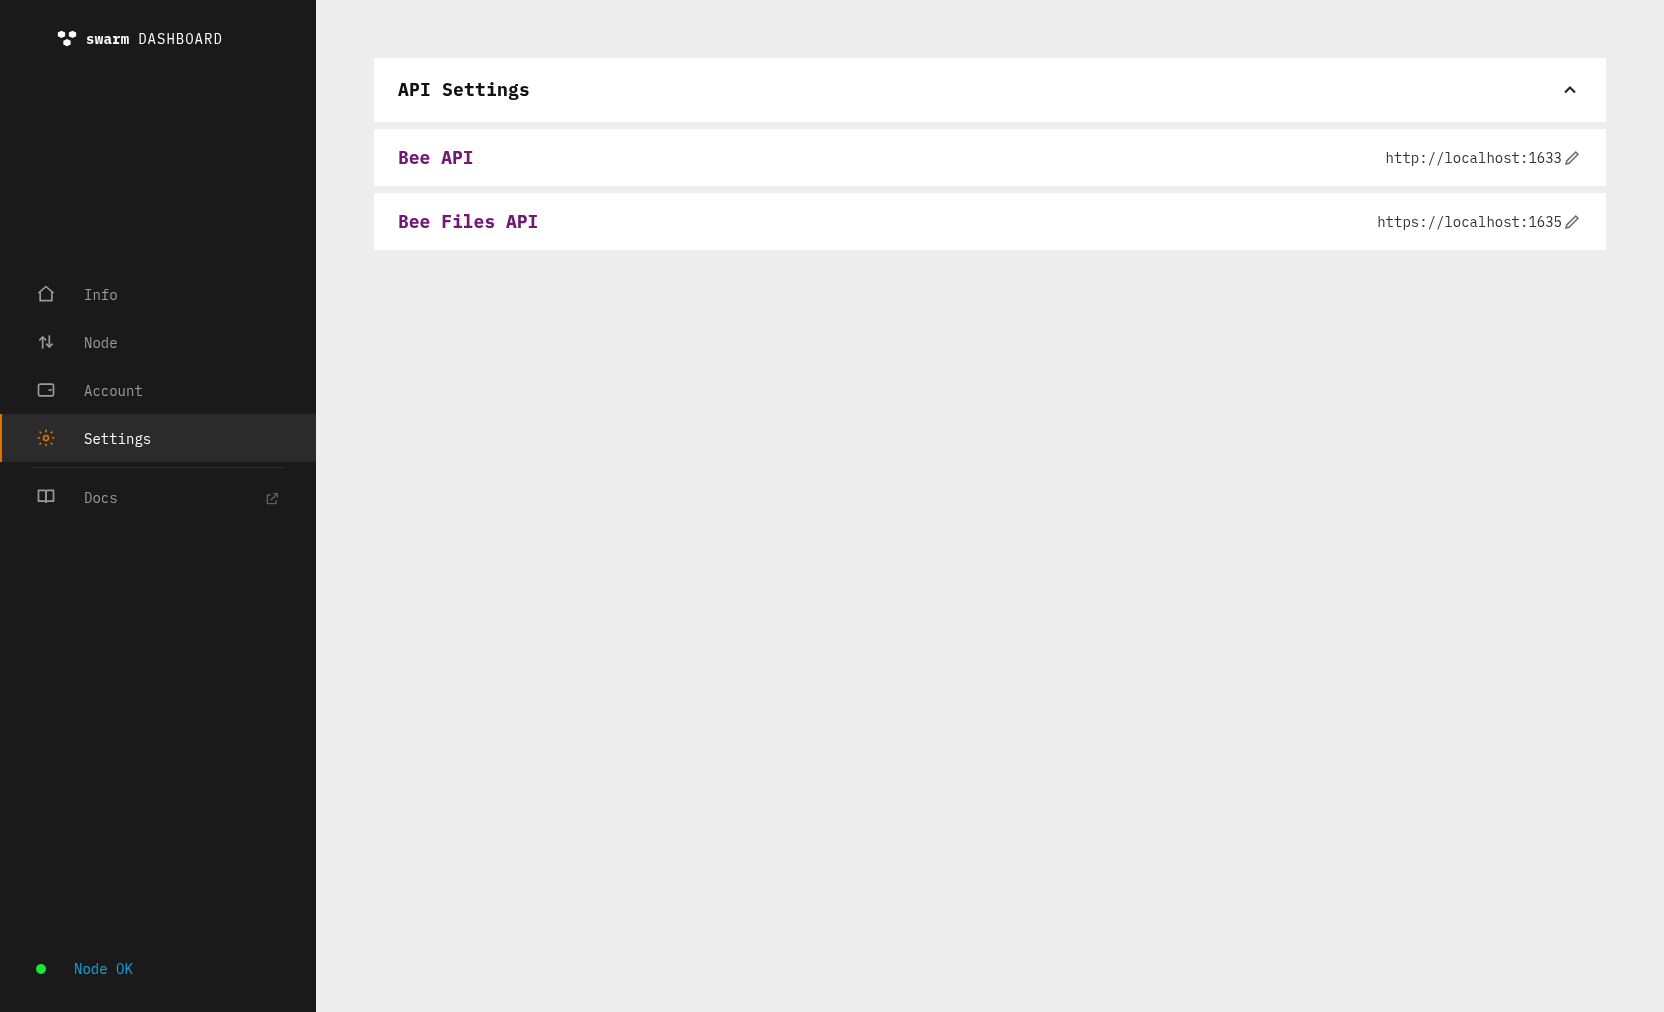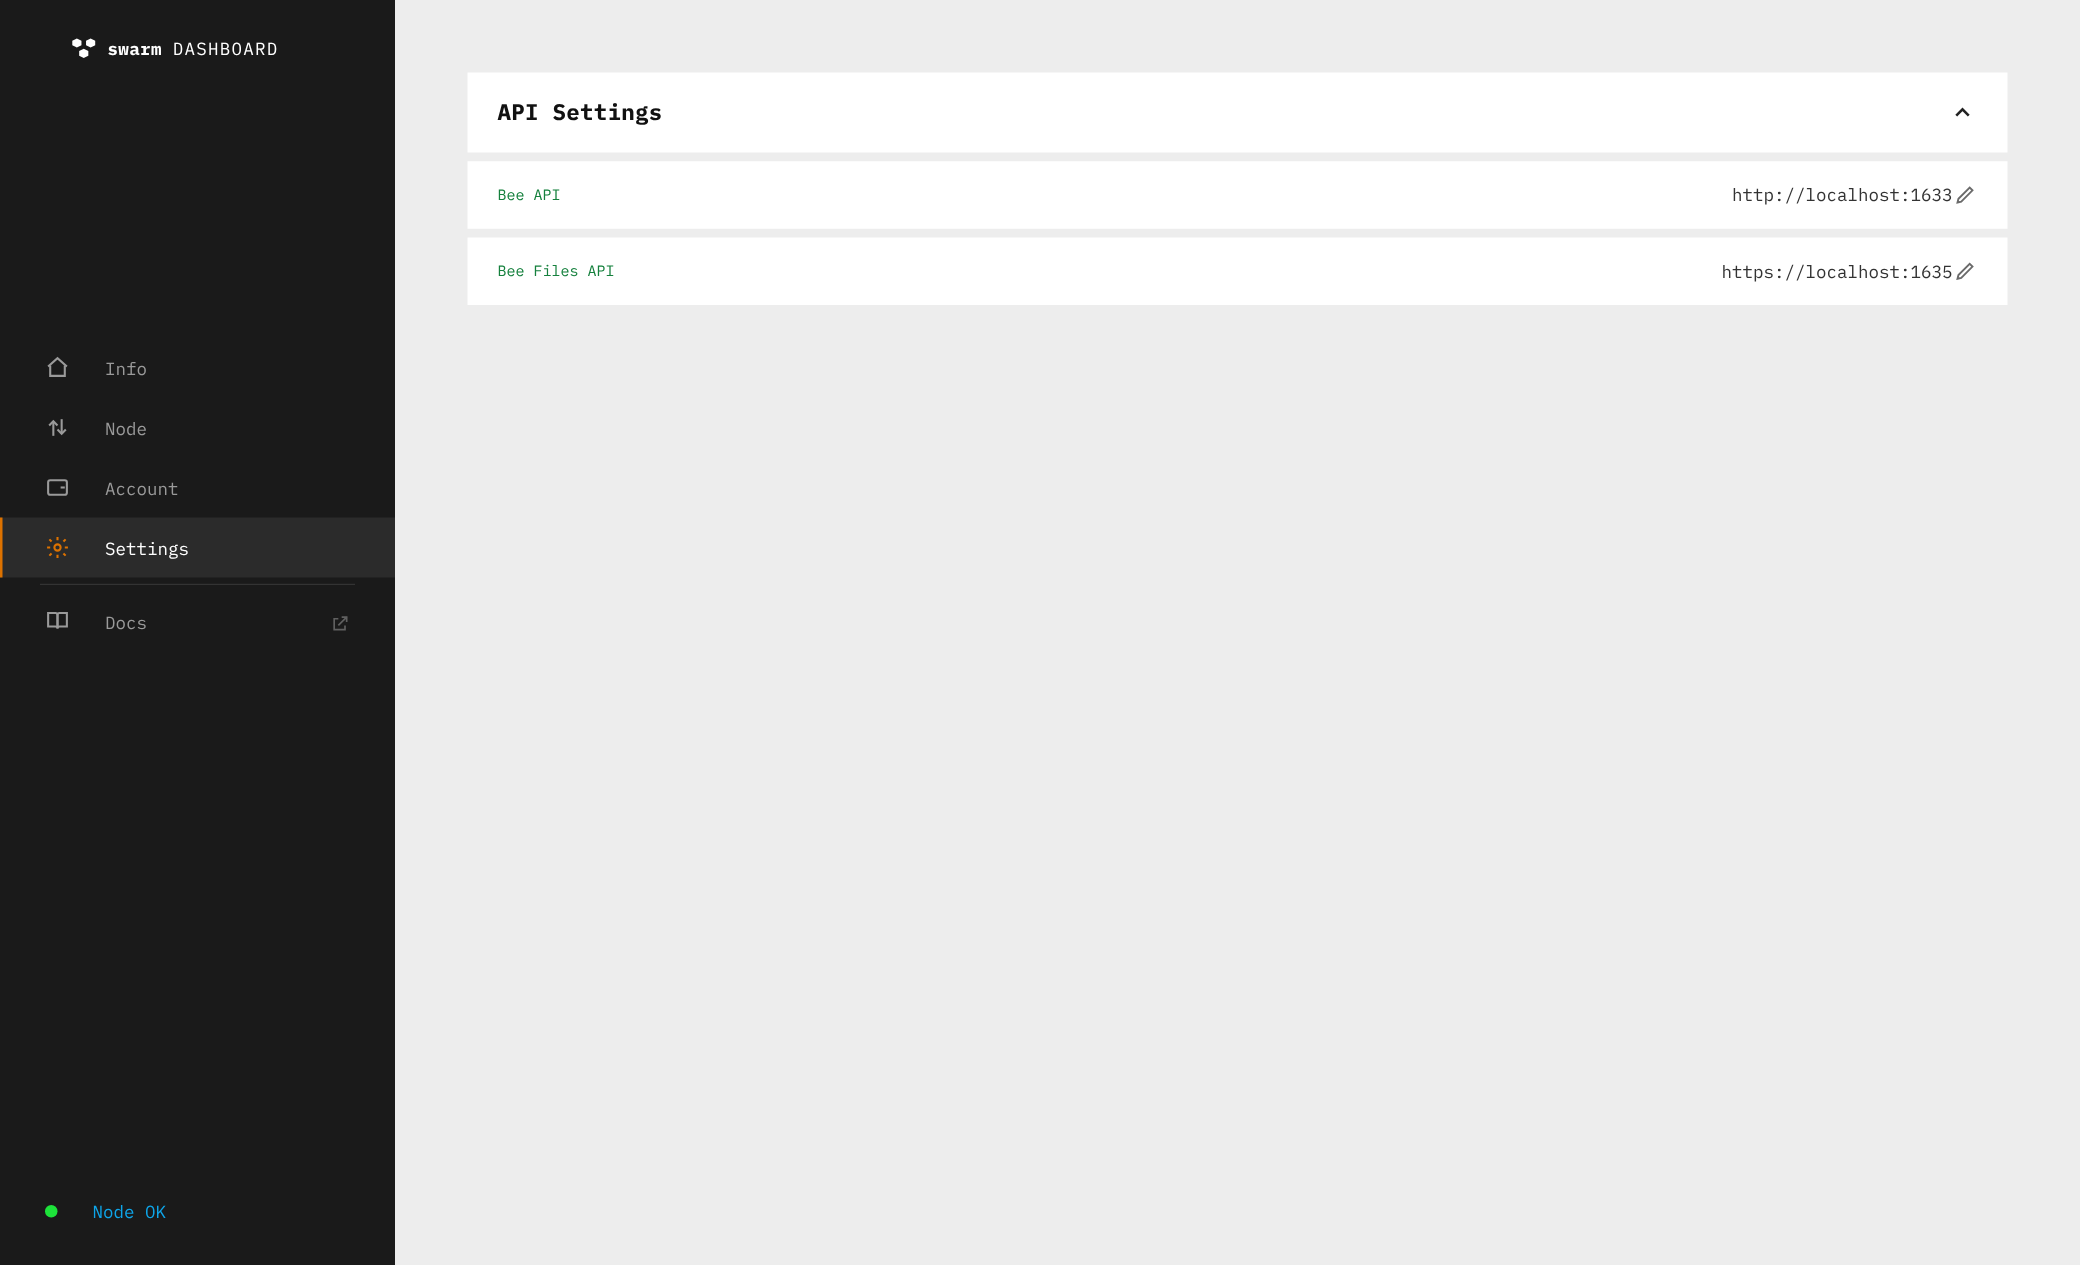--- a/index.html
+++ b/index.html
@@ -114,21 +114,21 @@
     color: #222;
   }
   .setting-row {
     background: #fff;
     margin-top: 7px;
     padding: 17px 24px;
     display: flex;
     align-items: center;
     justify-content: space-between;
   }
-  .setting-label { font-size: 12px; color: #15803d; }
+  .setting-label { font-size: 18px; color: #701a75; font-weight: bold; }
   .setting-value {
     display: flex;
     align-items: center;
     gap: 0;
     color: #333;
   }
   .setting-value .val { font-family: inherit; font-size: 14px; }
   .pencil-btn {
     width: 20px; height: 20px;
     display: inline-flex; align-items: center; justify-content: center;

